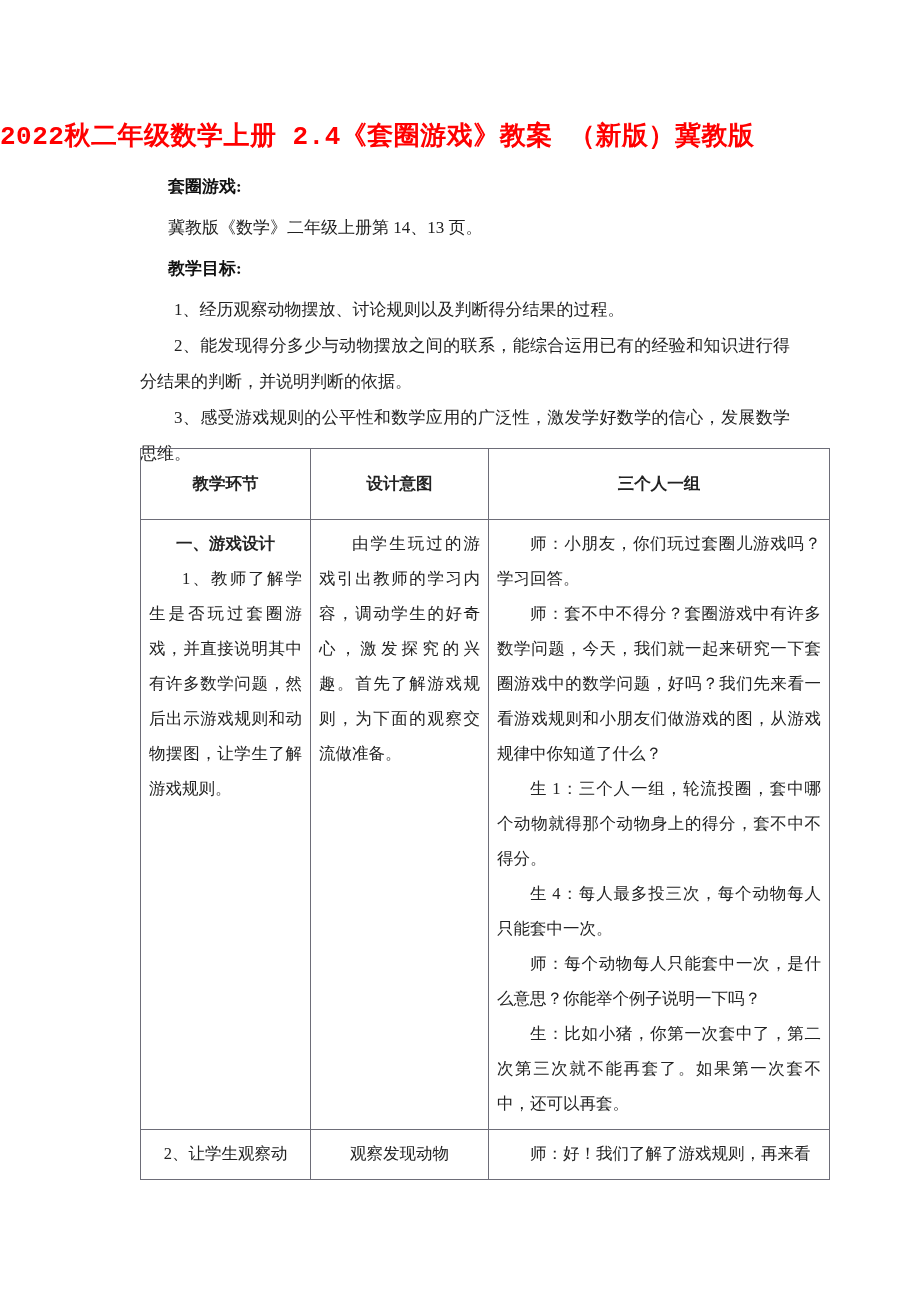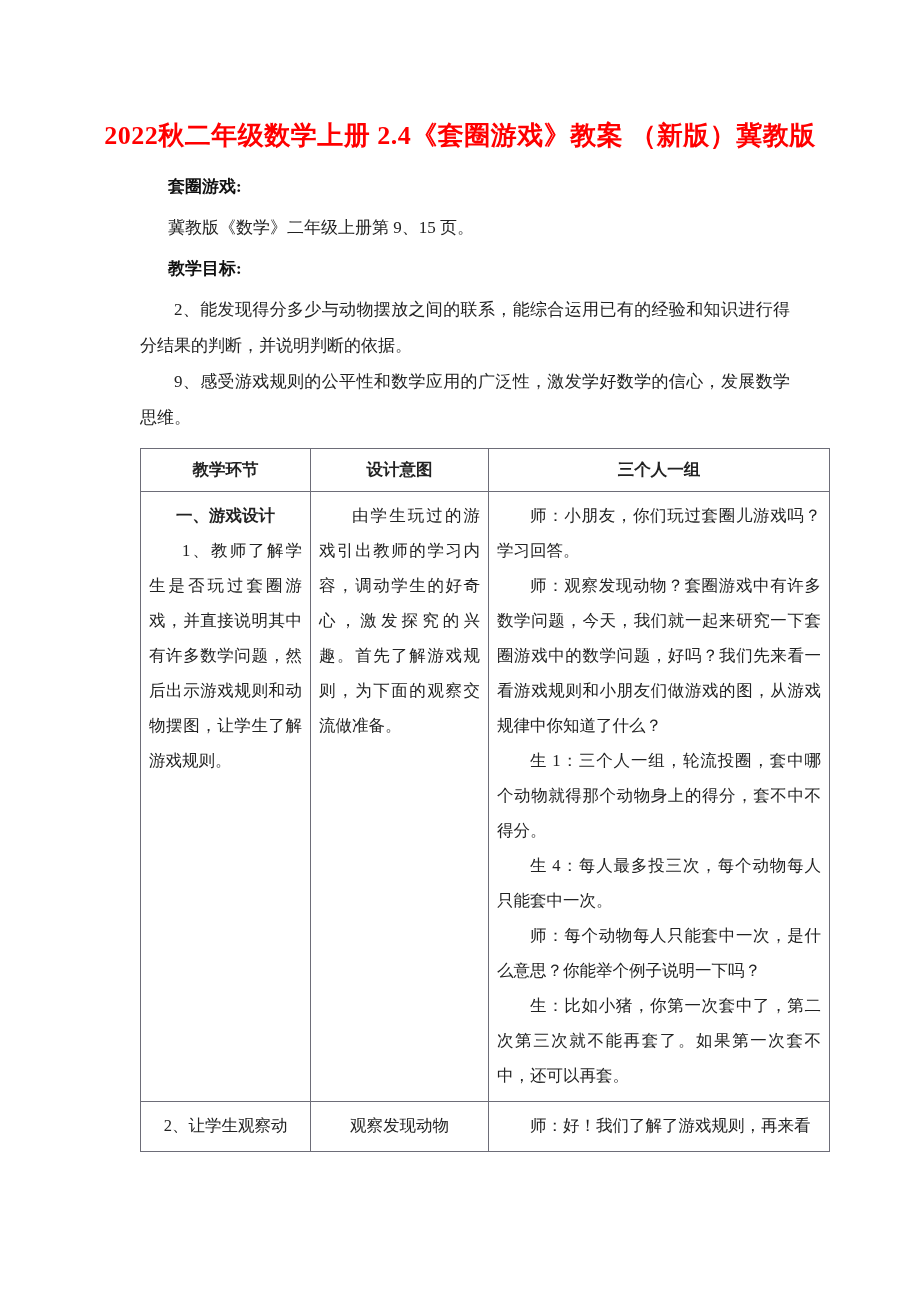--- a/index.html
+++ b/index.html
@@ -20,26 +20,25 @@
     left: 0; top: 0;
     width: 920px;
     height: 1302px;
     box-sizing: border-box;
   }
   .doc-title {
     position: absolute;
     left: 0;
     top: 118px;
     width: 920px;
-    text-align: center;
     color: #ff0000;
     font-size: 26px;
     font-weight: bold;
     letter-spacing: 0.5px;
-    font-family: Liberation Serif, serif;
+    font-family: Liberation Mono, monospace;
     white-space: nowrap;
   }
   .body-area {
     position: absolute;
     left: 140px;
     top: 170px;
     width: 650px;
   }
   .section-head {
     font-size: 17px;
@@ -81,21 +80,21 @@
   table.plan td.c1 { width: 157px; }
   table.plan td.c2 { width: 165px; }
   table.plan td.c3 { width: 328px; }
 
   .hdr-cell {
     text-align: center;
     font-weight: bold;
     font-size: 18px;
     height: 38px;
     vertical-align: middle !important;
-    padding: 2px 6px !important;
+    padding: 16px 6px !important;
     line-height: 32px !important;
   }
   .cellpara {
     margin: 0;
     text-align: justify;
     text-justify: inter-ideograph;
     text-indent: 33px;
   }
   .cellpara.center-bold {
     text-align: center;
@@ -110,27 +109,28 @@
 <body>
 
 <div class="page">
 
   <div class="doc-title">2022秋二年级数学上册 2.4《套圈游戏》教案 （新版）冀教版</div>
 
   <div class="body-area">
 
     <div class="section-head">套圈游戏:</div>
     <div class="spacer-sm"></div>
-    <div class="para tight">冀教版《数学》二年级上册第 9、15 页。</div>
+    <div class="para tight">冀教版《数学》二年级上册第 14、13 页。</div>
     <div class="spacer-sm"></div>
 
     <div class="section-head">教学目标:</div>
     <div class="spacer-sm"></div>
+    <div class="para">1、经历观察动物摆放、讨论规则以及判断得分结果的过程。</div>
     <div class="para">2、能发现得分多少与动物摆放之间的联系，能综合运用已有的经验和知识进行得分结果的判断，并说明判断的依据。</div>
-    <div class="para">9、感受游戏规则的公平性和数学应用的广泛性，激发学好数学的信心，发展数学思维。</div>
+    <div class="para">3、感受游戏规则的公平性和数学应用的广泛性，激发学好数学的信心，发展数学思维。</div>
     <div class="spacer-sm"></div>
 
   </div>
 
   <table class="plan">
     <tbody>
       <tr>
         <td class="c1 hdr-cell">教学环节</td>
         <td class="c2 hdr-cell">设计意图</td>
         <td class="c3 hdr-cell">三个人一组</td>
@@ -139,21 +139,21 @@
       <tr>
         <td class="c1">
           <p class="cellpara center-bold">一、游戏设计</p>
           <p class="cellpara">1、教师了解学生是否玩过套圈游戏，并直接说明其中有许多数学问题，然后出示游戏规则和动物摆图，让学生了解游戏规则。</p>
         </td>
         <td class="c2">
           <p class="cellpara">由学生玩过的游戏引出教师的学习内容，调动学生的好奇心，激发探究的兴趣。首先了解游戏规则，为下面的观察交流做准备。</p>
         </td>
         <td class="c3">
           <p class="cellpara">师：小朋友，你们玩过套圈儿游戏吗？学习回答。</p>
-          <p class="cellpara">师：观察发现动物？套圈游戏中有许多数学问题，今天，我们就一起来研究一下套圈游戏中的数学问题，好吗？我们先来看一看游戏规则和小朋友们做游戏的图，从游戏规律中你知道了什么？</p>
+          <p class="cellpara">师：套不中不得分？套圈游戏中有许多数学问题，今天，我们就一起来研究一下套圈游戏中的数学问题，好吗？我们先来看一看游戏规则和小朋友们做游戏的图，从游戏规律中你知道了什么？</p>
           <p class="cellpara">生 1：三个人一组，轮流投圈，套中哪个动物就得那个动物身上的得分，套不中不得分。</p>
           <p class="cellpara">生 4：每人最多投三次，每个动物每人只能套中一次。</p>
           <p class="cellpara">师：每个动物每人只能套中一次，是什么意思？你能举个例子说明一下吗？</p>
           <p class="cellpara">生：比如小猪，你第一次套中了，第二次第三次就不能再套了。如果第一次套不中，还可以再套。</p>
         </td>
       </tr>
 
       <tr class="row-last">
         <td class="c1">
           <p class="cellpara">2、让学生观察动</p>

